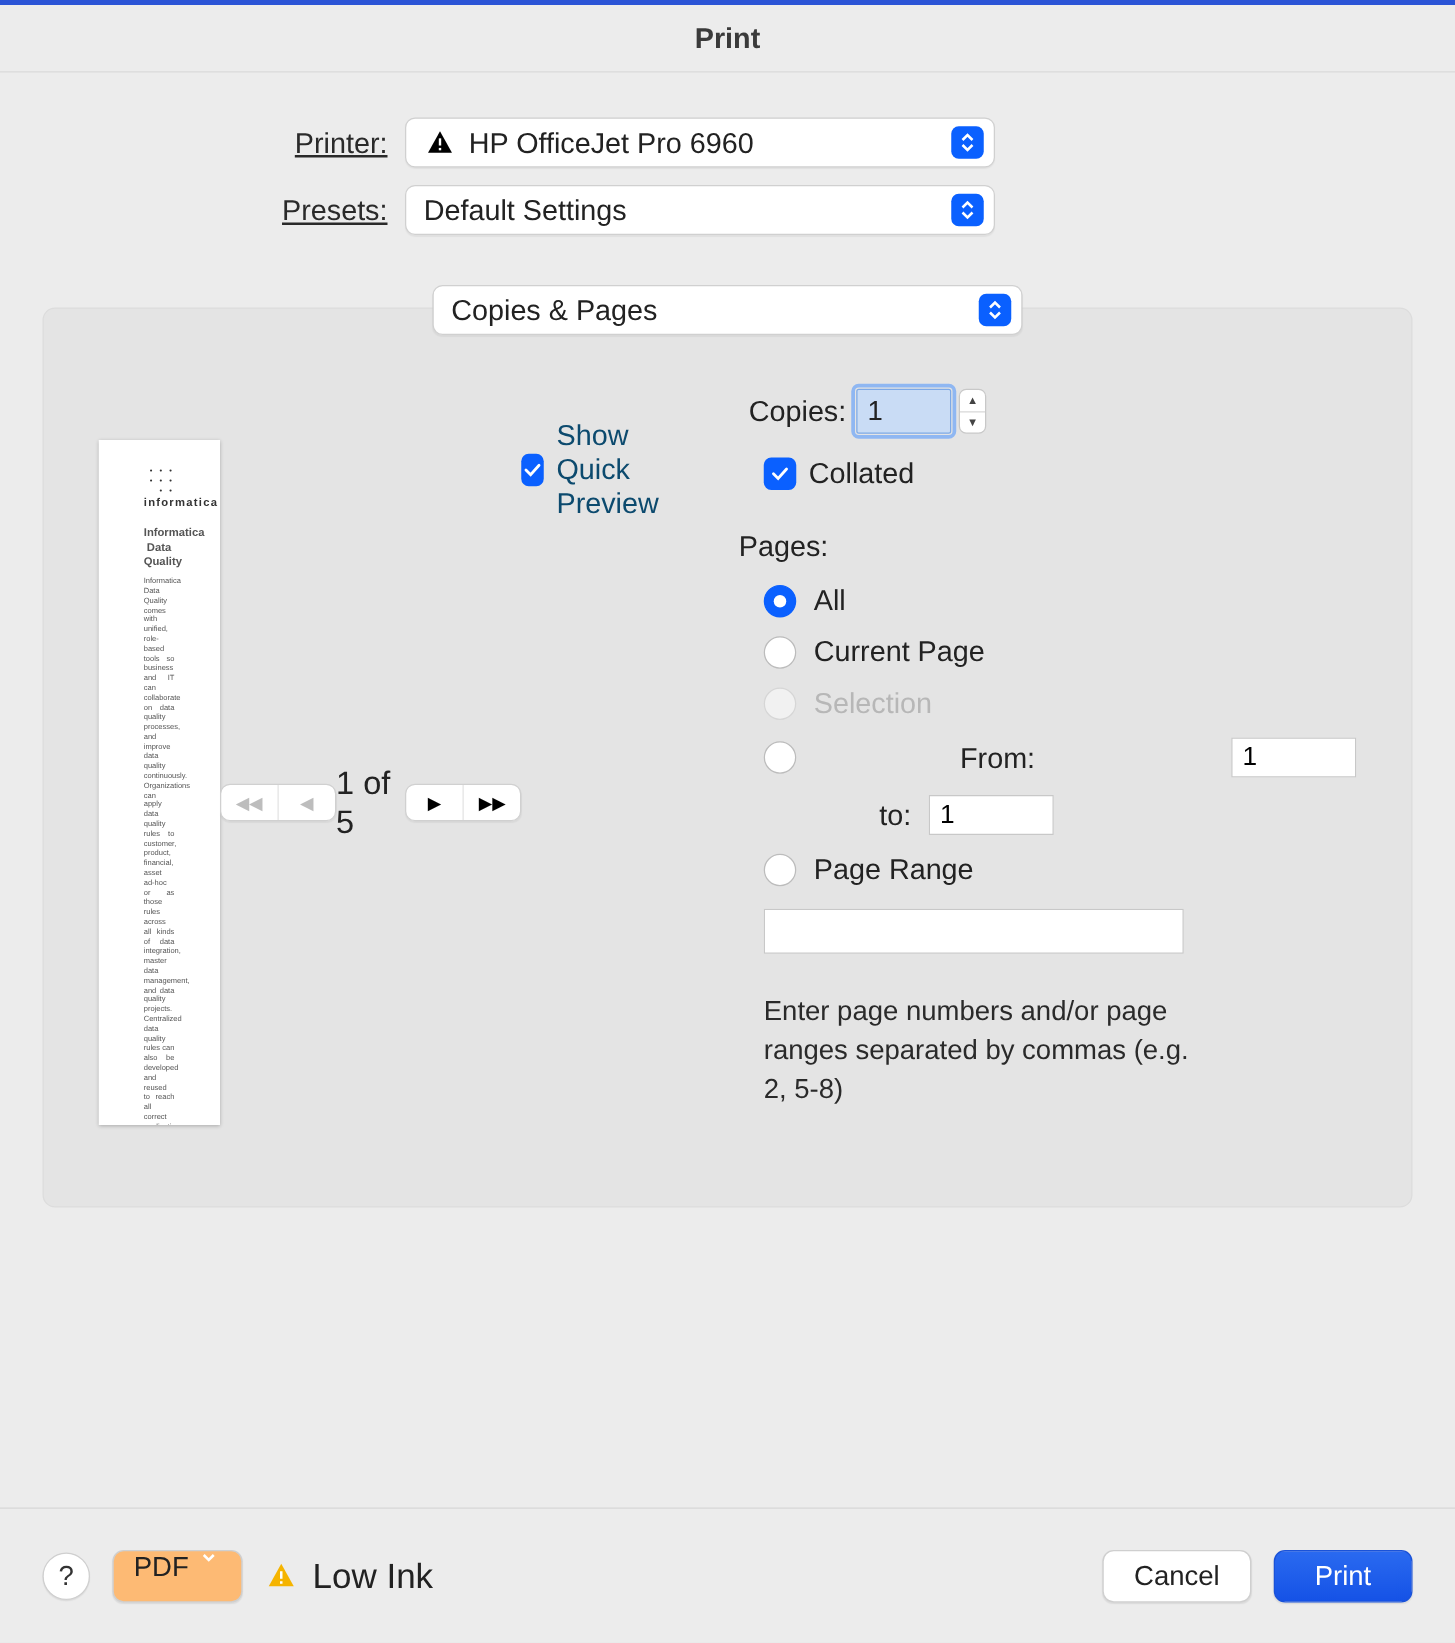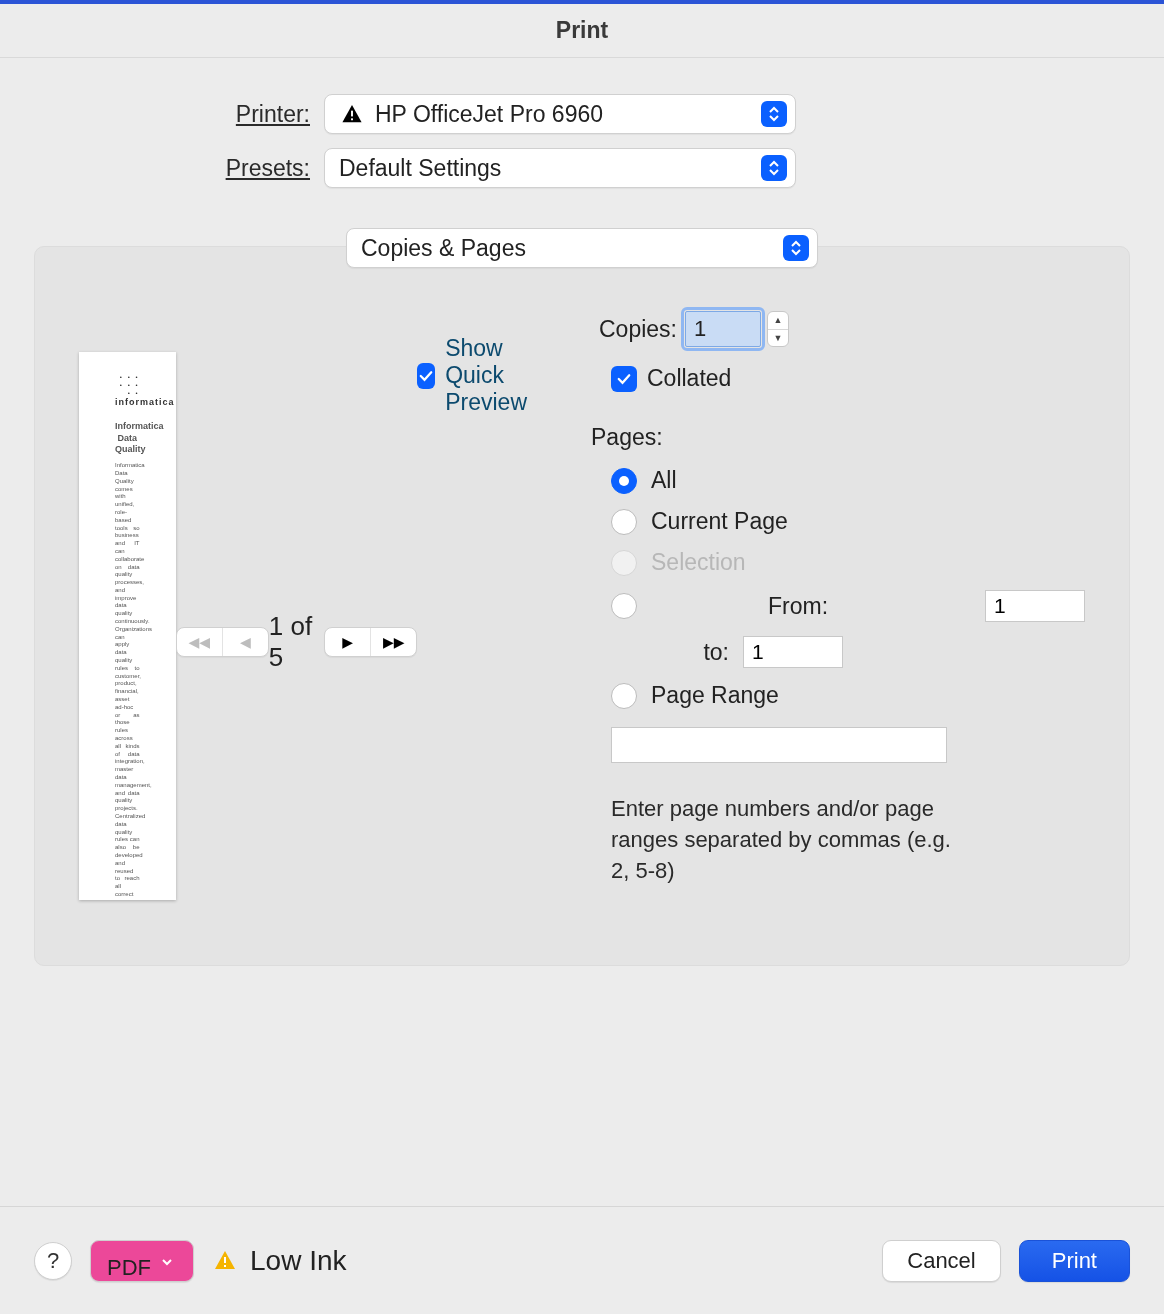--- a/index.html
+++ b/index.html
@@ -331,25 +331,25 @@
     background:#fff;
     display:flex;
     align-items:center;
     justify-content:center;
     font-size:22px;
     color:#333;
     box-shadow: 0 1px 1px rgba(0,0,0,0.08);
   }
   .pdf-btn {
     height:42px;
-    background:#ec4899;
+    background:#fdba74;
     border:1px solid #cfcfcf;
     border-radius:9px;
     display:flex;
-    align-items:flex-end;
+    align-items:flex-start;
     padding: 0 8px 0 16px;
     font-size:22px;
     gap:10px;
     box-shadow: 0 1px 1px rgba(0,0,0,0.08);
   }
   .pdf-btn .stepper-icon { width:24px; height:24px; }
   .warn-small {
     display:flex;
     align-items:center;
     gap:12px;

